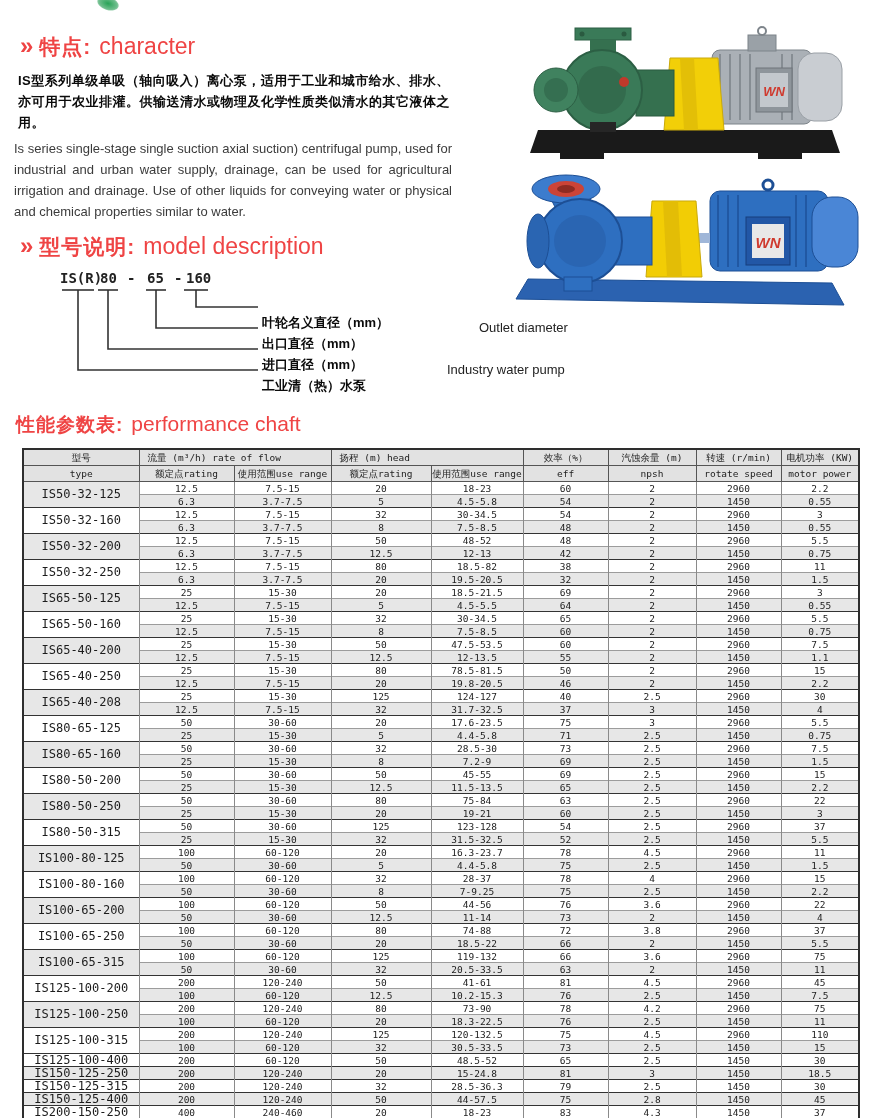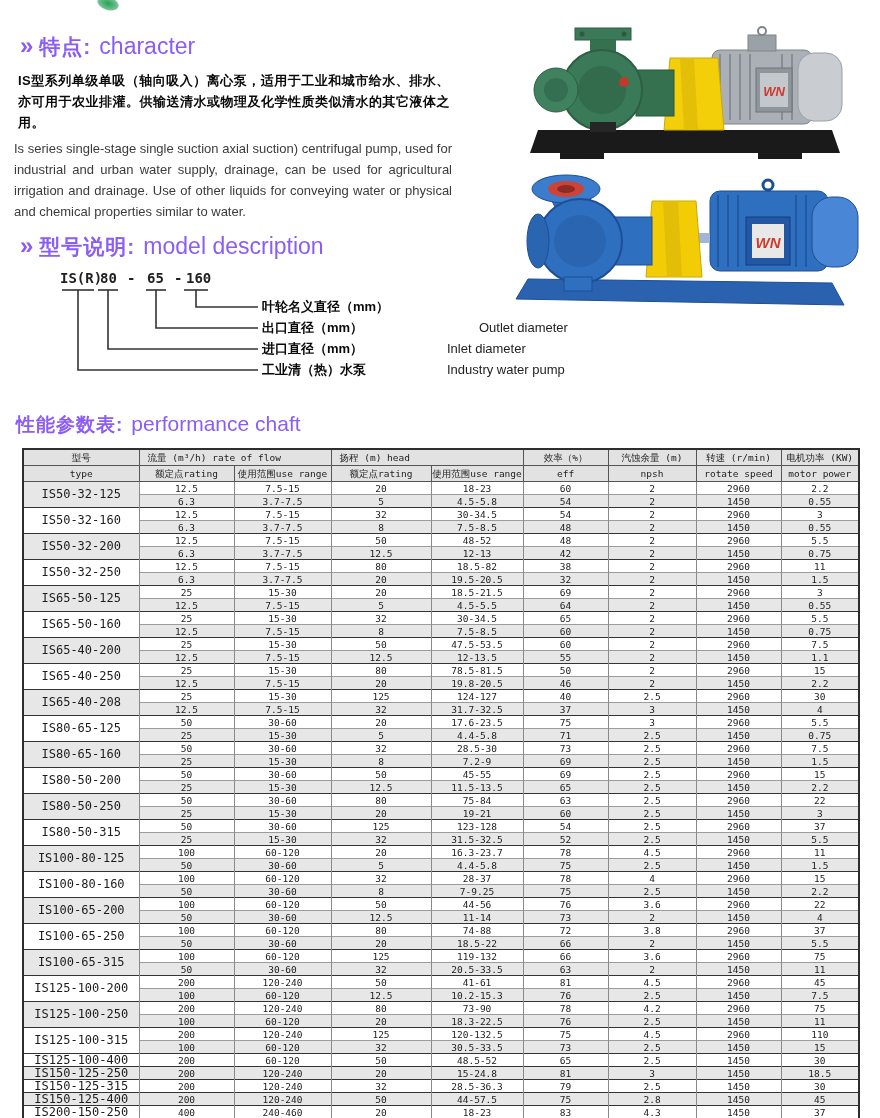--- a/index.html
+++ b/index.html
@@ -1,37 +1,37 @@
 <!DOCTYPE html>
 <html><head>
 <meta charset="utf-8">
 <style>
   html,body{margin:0;padding:0;background:#fff;}
   #page{position:relative;width:880px;height:1118px;background:#ffffff;overflow:hidden;
         font-family:"Liberation Sans",sans-serif;color:#111;}
   .edge-mark{position:absolute;left:97px;top:-3px;width:22px;height:13px;border-radius:50%;
         background:radial-gradient(ellipse at center,#29a357 0%,#6fbe8d 60%,#ffffff 100%);transform:rotate(18deg);}
   
-  .g-head{position:absolute;color:#8b5cf6;white-space:nowrap;}
+  .g-head{position:absolute;color:#ef4444;white-space:nowrap;}
   .g-head .marker{font-weight:bold;font-size:24px;margin-right:6px;}
   .g-head .zh{font-weight:bold;font-size:21px;letter-spacing:1px;}
   .g-head .en{font-size:23px;margin-left:8px;}
   .g-head.small .zh{font-size:19px;}
   .g-head.small .en{font-size:21px;}
   
   .para-zh{position:absolute;left:18px;top:70px;width:432px;font-size:13px;font-weight:bold;
         line-height:21px;letter-spacing:0.5px;color:#0a0a0a;}
   .para-en{position:absolute;left:14px;top:138px;width:438px;font-size:13px;line-height:21px;
         color:#3b3b3b;text-align:justify;}
   
   #model-diagram{position:absolute;left:0;top:260px;width:680px;height:132px;padding-left:23px;}
   .code-part{position:absolute;top:10px;font-family:"DejaVu Sans Mono",monospace;
         font-size:14px;font-weight:bold;color:#222;}
   .diag-label-zh{position:absolute;left:262px;width:180px;height:18px;line-height:18px;
-        font-size:13px;font-weight:bold;color:#0a0a0a;white-space:nowrap;}
+        font-size:13px;font-weight:bold;color:#0a0a0a;white-space:nowrap;margin-top:16px;}
   .diag-label-en{position:absolute;left:447px;width:220px;height:18px;line-height:18px;
         font-size:13px;color:#222;white-space:nowrap;}
   #connector-svg{position:absolute;left:0;top:0;}
   
   .pump-photo{position:absolute;}
   
   #perf-table-wrap{position:absolute;left:22px;top:448px;}
   table.perf{border-collapse:collapse;table-layout:fixed;width:836px;
         font-family:"DejaVu Sans Mono",monospace;font-size:9.5px;color:#1c1c1c;
         border:2px solid #2e2e2e;}
@@ -146,21 +146,20 @@
     <span class="code-part" style="left:100px;">80</span>
     <span class="code-part" style="left:127px;">-</span>
     <span class="code-part" style="left:147px;">65</span>
     <span class="code-part" style="left:174px;">-</span>
     <span class="code-part" style="left:186px;">160</span>
 
     <div class="diag-label-zh" style="top:38px;">叶轮名义直径（mm）</div>
     <div class="diag-label-zh" style="top:59px;">出口直径（mm）</div>
     <div class="diag-label-en" style="top:59px;margin-left:32px;">Outlet diameter</div>
     <div class="diag-label-zh" style="top:80px;">进口直径（mm）</div>
-    <div class="diag-label-en" style="top:80px;">Inlet diameter</div>
     <div class="diag-label-zh" style="top:101px;">工业清（热）水泵</div>
     <div class="diag-label-en" style="top:101px;">Industry water pump</div>
   </div>
 
   <div class="g-head small" style="left:16px;top:412px;">
     <span class="zh">性能参数表:</span><span class="en">performance chaft</span>
   </div>
 
   <div id="perf-table-wrap">
     <table class="perf">

